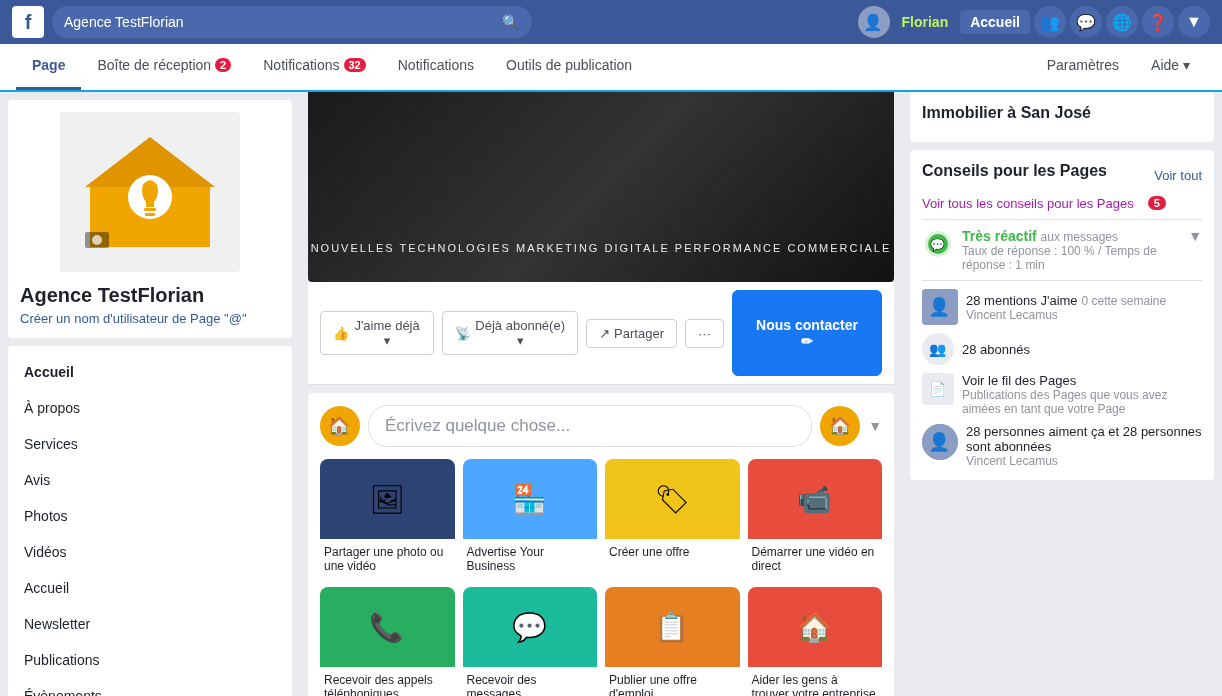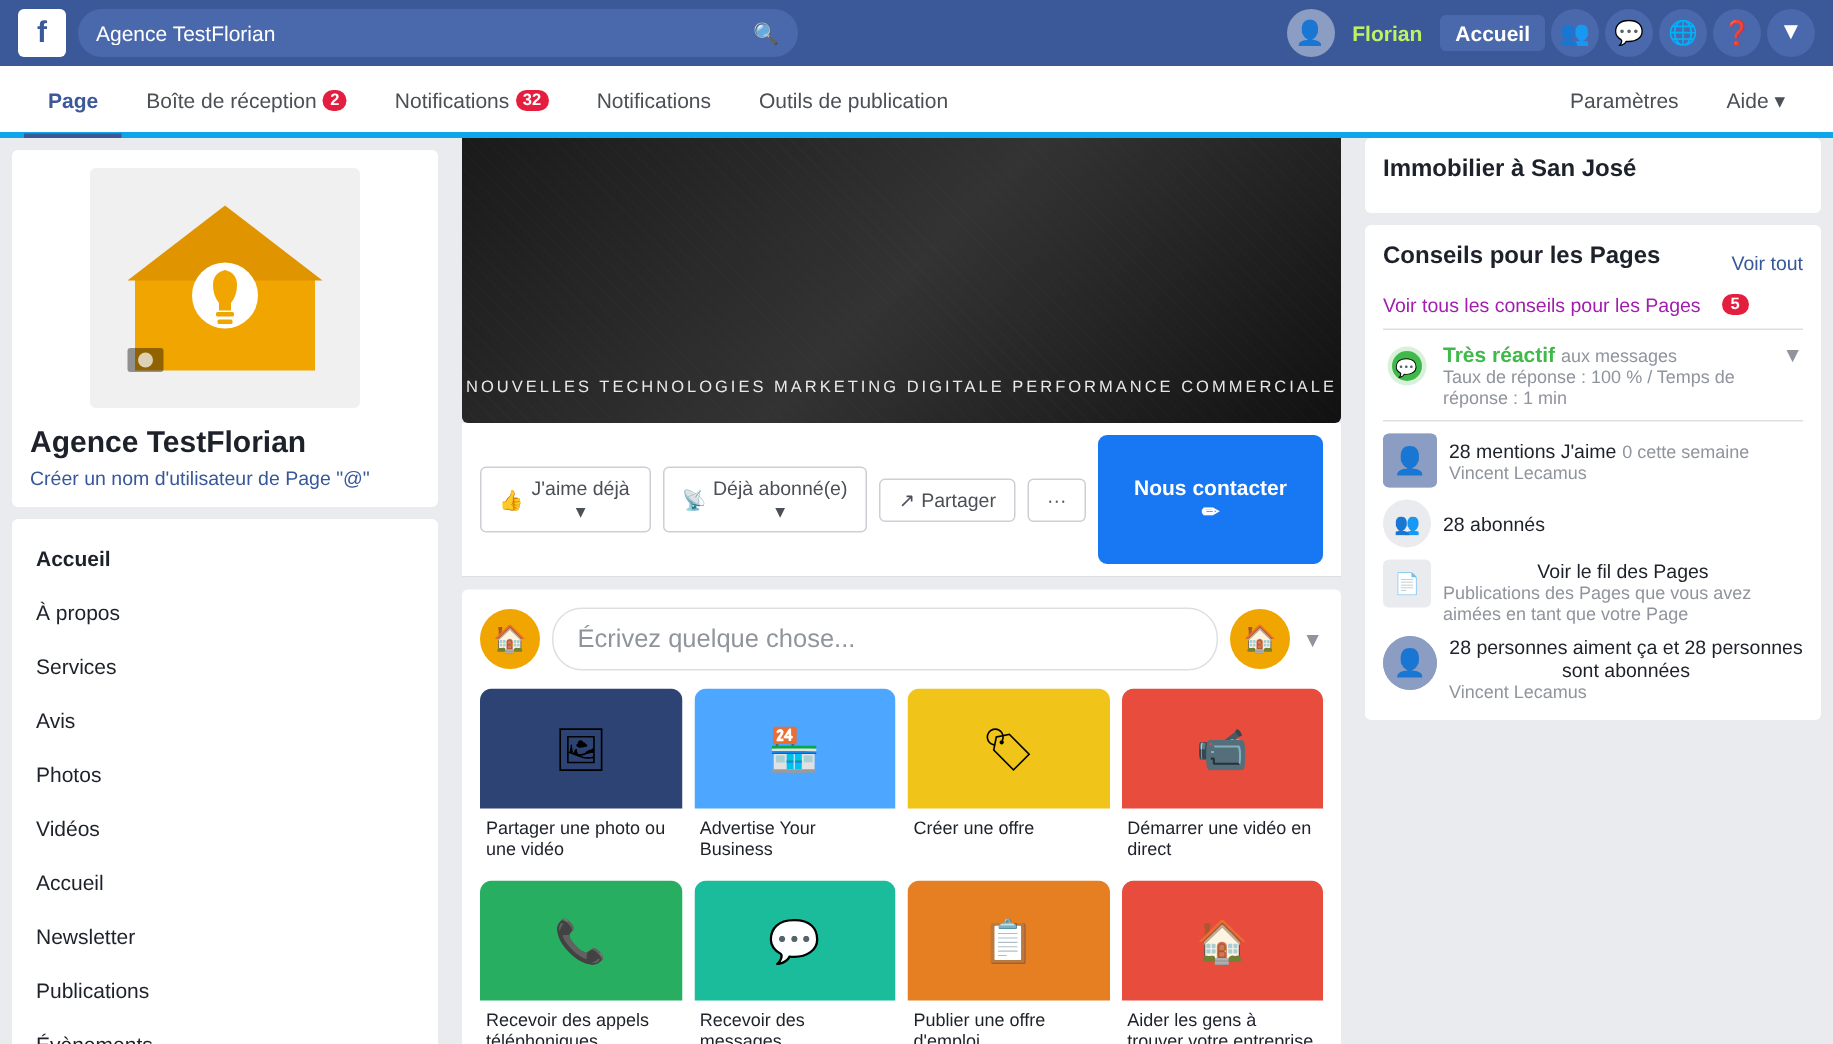--- a/index.html
+++ b/index.html
@@ -75,26 +75,26 @@
       border-radius: 50%;
       background: #8b9dc3;
       display: flex; align-items: center; justify-content: center;
       font-size: 16px;
       overflow: hidden;
     }
 
     
     #page-nav {
       background: #fff;
-      border-bottom: 4px solid #0ea5e9;
+      border-bottom: 2px solid #0ea5e9;
       position: fixed;
       top: 44px; left: 0; right: 0;
       z-index: 99;
       display: flex;
-      align-items: flex-start;
+      align-items: flex-end;
       padding: 0 16px;
       height: 48px;
     }
     .page-nav-tab {
       padding: 14px 16px;
       font-size: 14px;
       color: #4b4f56;
       cursor: pointer;
       border-bottom: 3px solid transparent;
       height: 48px;
@@ -189,21 +189,21 @@
 
     
     .cover-photo {
       width: 100%;
       height: 190px;
       background: linear-gradient(135deg, #1a1a1a 0%, #333 50%, #111 100%);
       border-radius: 0 0 4px 4px;
       display: flex;
       align-items: flex-end;
       justify-content: center;
-      padding-bottom: 18px;
+      padding-bottom: 28px;
       position: relative;
       overflow: hidden;
     }
     .cover-text {
       color: #fff;
       font-size: 11px;
       letter-spacing: 2px;
       opacity: 0.9;
     }
     .cover-overlay {
@@ -345,21 +345,21 @@
     .right-card-row {
       display: flex; align-items: flex-start; gap: 8px;
       margin-bottom: 8px;
     }
     .right-card-icon {
       width: 32px; height: 32px;
       display: flex; align-items: center; justify-content: center;
       font-size: 16px;
       flex-shrink: 0;
     }
-    .right-card-text { font-size: 13px; color: #1d2129; text-align: center; }
+    .right-card-text { font-size: 13px; color: #1d2129; }
     .right-card-sub { font-size: 12px; color: #90949c; }
     .green-text { color: #3fba4a; font-weight: bold; }
     .blue-link { color: #a21caf; font-size: 13px; cursor: pointer; }
     .voir-tout-link { color: #365899; font-size: 13px; cursor: pointer; margin-left: auto; }
 
     .conseils-header {
       display: flex; align-items: center; margin-bottom: 8px;
     }
     .badge-count {
       background: #e41e3f;

